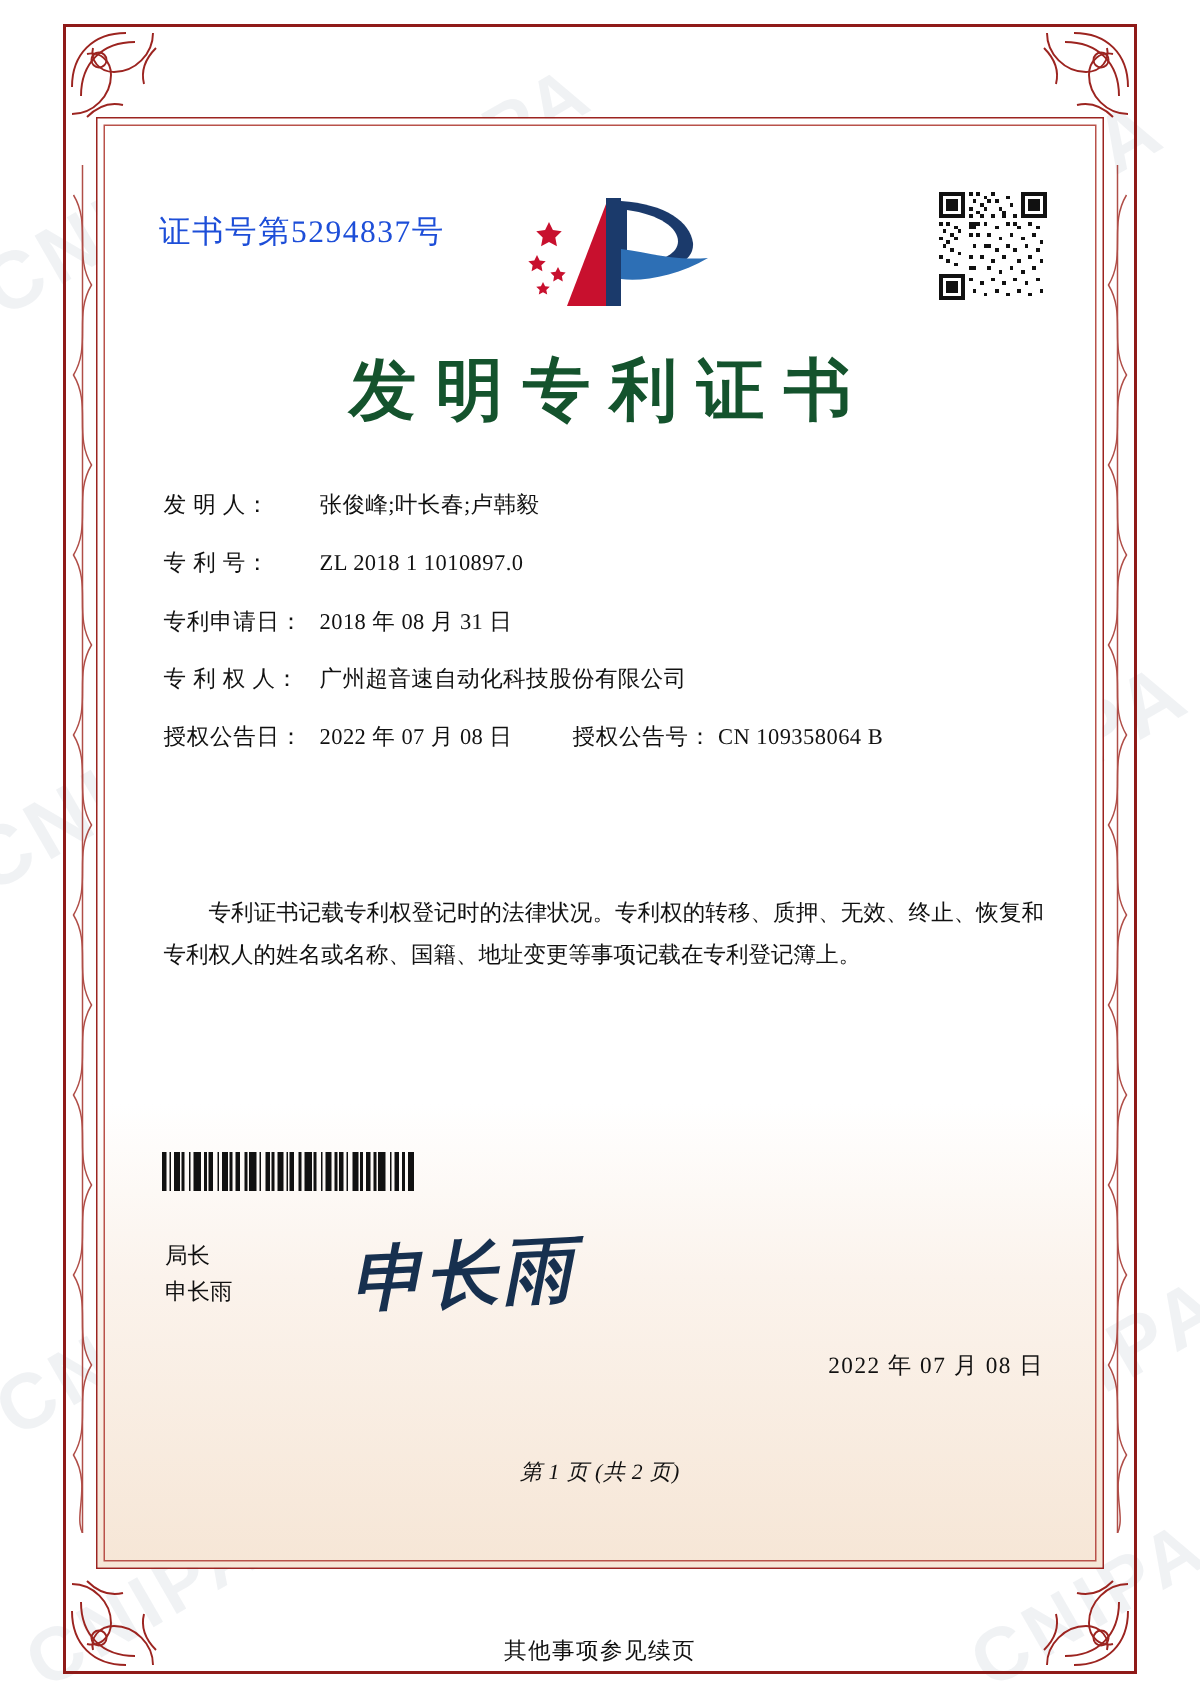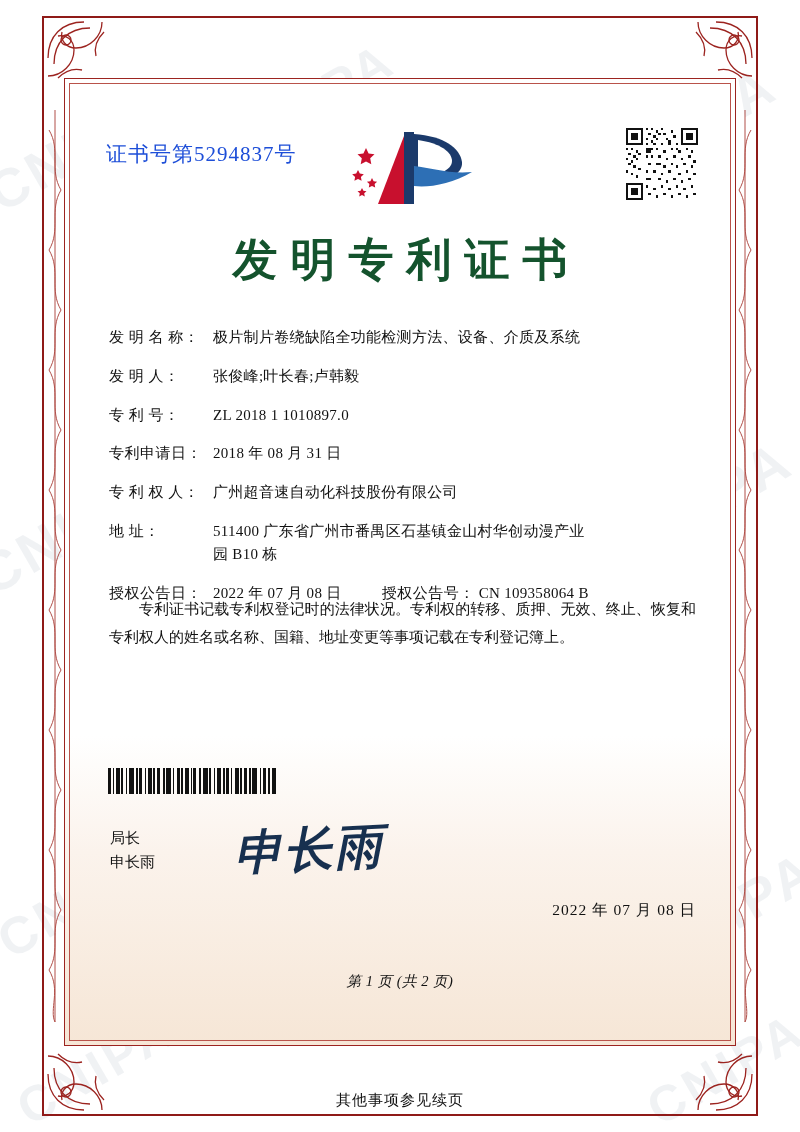--- a/index.html
+++ b/index.html
@@ -483,24 +483,20 @@
             <path d="M42 62 l1.4 2.8 3.1 .4 -2.3 2.1 .6 3.1 -2.8-1.5 -2.8 1.5 .6-3.1 -2.3-2.1 3.1-.4 Z"></path>
           </g>
         </g>
       </svg>
     </div>
 
     <div class="title">发明专利证书</div>
 
     <div class="fields">
 
-      <div class="field-row">
-        <div class="field-label">发 明 名 称：</div>
-        <div class="field-value">极片制片卷绕缺陷全功能检测方法、设备、介质及系统</div>
-      </div>
 
       <div class="field-row">
         <div class="field-label">发 明 人：</div>
         <div class="field-value">张俊峰;叶长春;卢韩毅</div>
       </div>
 
       <div class="field-row">
         <div class="field-label">专 利 号：</div>
         <div class="field-value">ZL 2018 1 1010897.0</div>
       </div>
@@ -508,27 +504,20 @@
       <div class="field-row">
         <div class="field-label">专利申请日：</div>
         <div class="field-value">2018 年 08 月 31 日</div>
       </div>
 
       <div class="field-row">
         <div class="field-label">专 利 权 人：</div>
         <div class="field-value">广州超音速自动化科技股份有限公司</div>
       </div>
 
-      <div class="field-row">
-        <div class="field-label">地 址：</div>
-        <div class="field-value">
-          <span class="sub-line">511400 广东省广州市番禺区石基镇金山村华创动漫产业</span>
-          <span class="sub-line">园 B10 栋</span>
-        </div>
-      </div>
 
       <div class="field-row">
         <div class="field-label">授权公告日：</div>
         <div class="field-value">
           <span>2022 年 07 月 08 日</span>
           <span class="inline-extra-label">授权公告号：</span>
           <span>CN 109358064 B</span>
         </div>
       </div>
 

